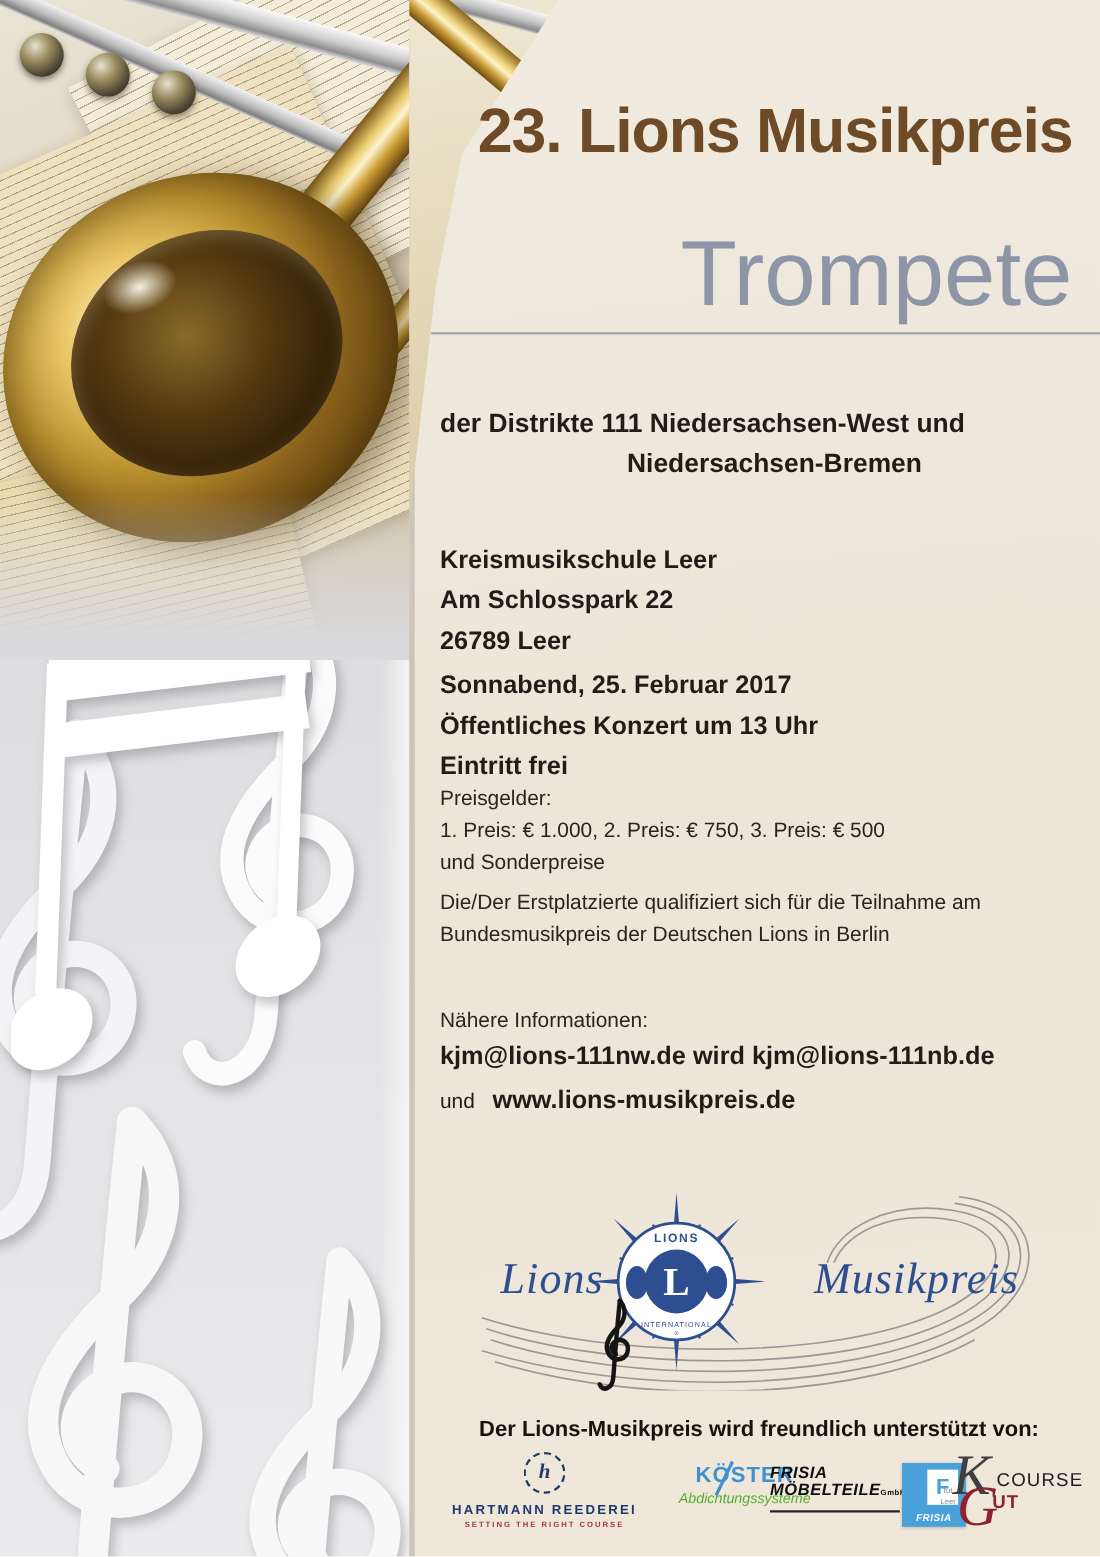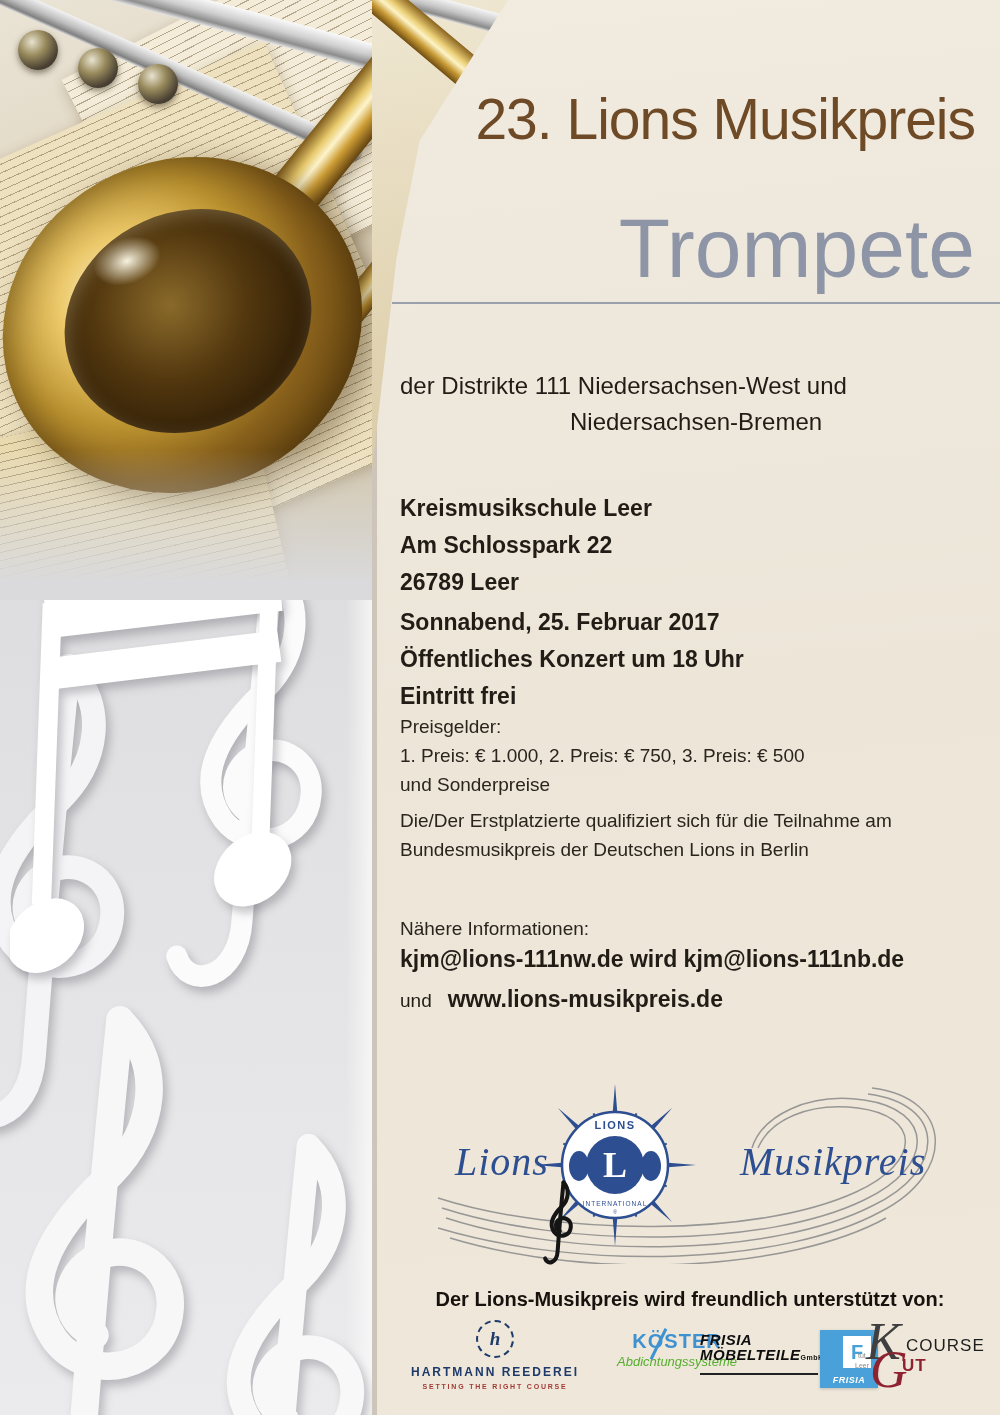--- a/index.html
+++ b/index.html
@@ -63,30 +63,30 @@
     clip-path:polygon(0 0, 100% 0, 35% 30%, 18% 55%, 0 100%);
     background:linear-gradient(170deg,#efe7d2 0%,#e3d6b6 60%,#d9caa5 100%);
   }
   .tri-silver{position:absolute; left:-70px; top:-8px; width:230px; height:20px; transform:rotate(15deg); border-radius:10px;
     background:linear-gradient(180deg,#f6f6f6,#c4c4c4 50%,#8a8a8a 85%,#e0e0e0);}
   .tri-gold{position:absolute; left:-50px; top:46px; width:270px; height:34px; transform:rotate(40deg); border-radius:14px;
     background:linear-gradient(180deg,#8a6420,#ecd077 35%,#fdf3c6 52%,#c89a34 75%,#6e4c12);}
   
   .title-main{
     position:absolute; left:380px; right:25px; top:86px; z-index:11; text-align:right;
-    font-size:57px; font-weight:400; letter-spacing:-1px; color:#6e4a26; white-space:nowrap;
+    font-size:57px; font-weight:700; letter-spacing:-1px; color:#6e4a26; white-space:nowrap;
   }
   .title-sub{
     position:absolute; left:380px; right:25px; top:206px; z-index:11; text-align:right;
     font-size:84px; font-weight:400; letter-spacing:0px; color:#8d95a6; white-space:nowrap; line-height:1;
   }
   .title-rule{position:absolute; left:392px; right:0; top:302px; height:2px; background:#9aa1ad; z-index:10;}
   
   .txt{position:absolute; left:400px; z-index:11; color:#211c16;}
-  .districts{top:368px; font-size:24px; font-weight:400; line-height:36px;}
+  .districts{top:368px; font-size:24px; font-weight:700; line-height:36px;}
   .districts .l2{margin-left:170px;}
   .venue{top:490px; font-size:23px; font-weight:700; line-height:37px;}
   .event{top:604px; font-size:23px; font-weight:700; line-height:37px;}
   .prizes{top:712px; font-size:19px; font-weight:400; line-height:29px; color:#2a241d;}
   .qualification{top:806px; font-size:19px; font-weight:400; line-height:29px; color:#2a241d;}
   .info-heading{top:918px; font-size:19px; font-weight:400; color:#2a241d;}
   .emails{top:946px; font-size:23px; font-weight:700;}
   .webline{top:986px; font-size:19px;}
   .webline .site{font-size:23px; font-weight:700;margin-left:10px;}
   .webline .prefix{margin-right:6px;}
@@ -207,21 +207,21 @@
   </div>
 
   <div class="txt venue">
     <div>Kreismusikschule Leer</div>
     <div>Am Schlosspark 22</div>
     <div>26789 Leer</div>
   </div>
 
   <div class="txt event">
     <div>Sonnabend, 25. Februar 2017</div>
-    <div>Öffentliches Konzert um 18 Uhr</div>
+    <div>Öffentliches Konzert um 13 Uhr</div>
     <div>Eintritt frei</div>
   </div>
 
   <div class="txt prizes">
     <div>Preisgelder:</div>
     <div>1. Preis: € 1.000, 2. Preis: € 750, 3. Preis: € 500</div>
     <div>und Sonderpreise</div>
   </div>
 
   <div class="txt qualification">

